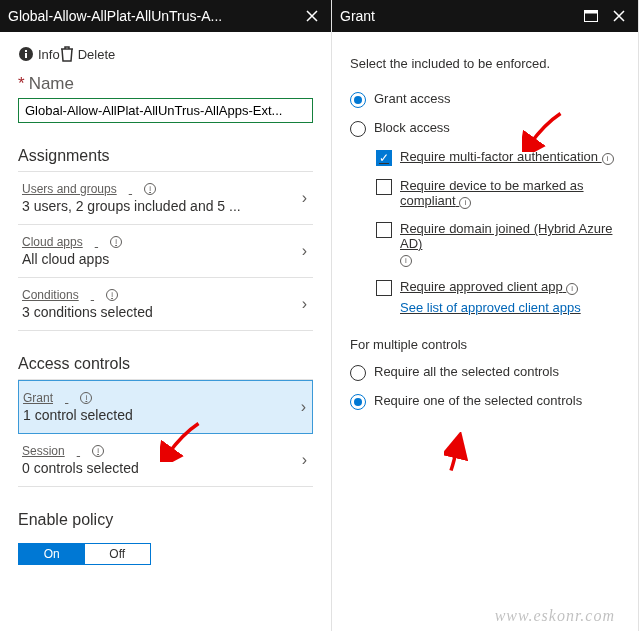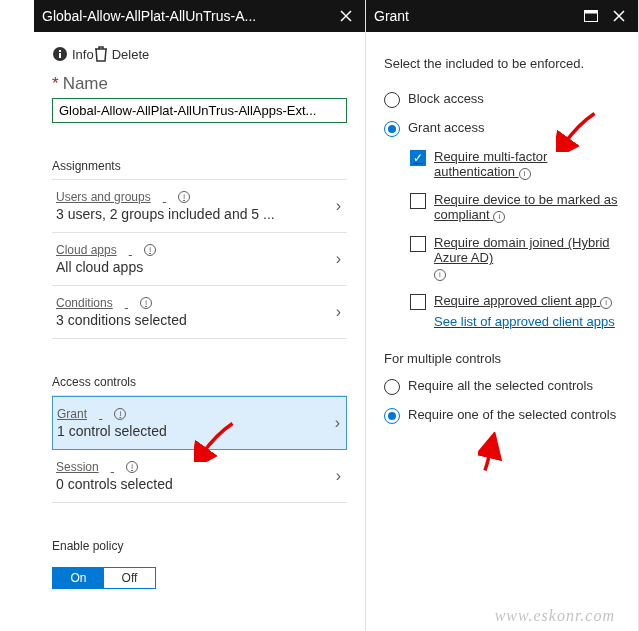--- a/index.html
+++ b/index.html
@@ -1,37 +1,37 @@
 <!DOCTYPE html>
 <html><head>
 <meta charset="utf-8">
 <style>
   * { box-sizing: border-box; font-family: "Segoe UI", Arial, sans-serif; }
   body { margin:0; background:#fff; width:639px; height:631px; position:relative; overflow:hidden; color:#323130; font-size:13px;}
-  .app { display:flex; height:100%;padding-left:34px; }
+  .app { display:flex; height:100%; }
   .col { display:flex; flex-direction:column; border-right:1px solid #e1e1e1;}
   .col.left { width:332px; }
   .col.right { flex:1; }
   .header { background:#141414; color:#fff; height:32px; display:flex; align-items:center; padding:0 8px; font-size:14px;}
   .header .title { flex:1; white-space:nowrap; overflow:hidden; text-overflow:ellipsis; }
   .hicon { width:22px; height:22px; margin-left:6px; display:flex; align-items:center; justify-content:center; cursor:pointer;}
   .body { padding:10px 18px 0 18px; overflow:auto; flex:1; position:relative;}
   .toolbar { display:flex; align-items:center; gap:0; padding:4px 0 12px 0; color:#323130;}
   .toolbar .tbtn { display:flex; align-items:center; gap:4px; cursor:pointer;}
   .req { color:#a4262c; margin-right:4px;}
   .field-label { font-size:17px; color:#605e5c; }
   input.textbox { width:100%; border:1px solid #15803d; padding:4px 6px; font-size:13px; margin-top:4px; outline:none;}
-  .section-title { font-size:12px; color:#323130; margin-top:36px; border-bottom:1px solid #e1e1e1; padding-bottom:6px;}
+  .section-title { font-size:16px; color:#323130; margin-top:24px; border-bottom:1px solid #e1e1e1; padding-bottom:6px;}
   .list-row { border-bottom:1px solid #e1e1e1; padding:10px 4px 10px 4px; cursor:pointer; position:relative;}
   .list-row.active { background:#dceefb; border:1px solid #3b99d8;}
   .list-row .lr-title { font-size:12px; color:#605e5c; display:flex; align-items:center; gap:12px;text-decoration:underline;}
   .list-row .lr-sub { font-size:14px; color:#323130; margin-top:2px; white-space:nowrap; overflow:hidden; text-overflow:ellipsis;}
   .chev { position:absolute; right:6px; top:50%; transform:translateY(-50%); color:#605e5c; font-size:16px;}
   .infocircle { display:inline-block; width:12px; height:12px; border:1px solid #605e5c; border-radius:50%; font-size:8px; line-height:10px; text-align:center; color:#605e5c;}
-  .toggle { display:flex; border:1px solid #0078d4; width:104px; margin-top:8px;}
+  .toggle { display:flex; border:1px solid #0078d4; width:133px; margin-top:8px;}
   .toggle div { flex:1; text-align:center; padding:3px 0; font-size:12px; cursor:pointer;}
   .toggle .on { background:#0078d4; color:#fff;}
   .toggle .off { background:#fff; color:#323130;}
   
   .subhead { font-size:13px; color:#323130; padding:14px 0;}
   .radio-row, .check-row { display:flex; align-items:flex-start; gap:8px; padding:6px 0; }
   .radio { width:16px; height:16px; border:1px solid #333; border-radius:50%; display:flex; align-items:center; justify-content:center; flex-shrink:0; margin-top:1px;}
   .radio.checked::after { content:""; width:8px; height:8px; background:#0078d4; border-radius:50%;}
   .radio.checked { border-color:#0078d4;}
   .check { width:16px; height:16px; border:1px solid #333; flex-shrink:0; margin-top:1px; display:flex; align-items:center; justify-content:center;}
@@ -141,26 +141,26 @@
       <span class="hicon">
         <svg width="12" height="12" viewBox="0 0 12 12">
             <path d="M1 1 L11 11 M11 1 L1 11" stroke="#fff" stroke-width="1.5"></path>
           </svg>
       </span>
     </div>
     <div class="body" style="position:relative;">
       <div class="subhead">Select the included to be enforced.</div>
 
       <div class="radio-row">
+        <span class="radio checked"></span>
+        <span>Grant access</span>
+      </div>
+      <div class="radio-row">
         <span class="radio"></span>
         <span>Block access</span>
-      </div>
-      <div class="radio-row">
-        <span class="radio checked"></span>
-        <span>Grant access</span>
       </div>
 
       <div class="sub-controls">
         <div class="check-row">
           <span class="check checked"></span>
           <span><span>Require multi-factor authentication</span>&nbsp;<span class="infocircle">i</span></span>
         </div>
         <div class="check-row">
           <span class="check"></span>
           <span><span>Require device to be marked as compliant</span>&nbsp;<span class="infocircle">i</span></span>

